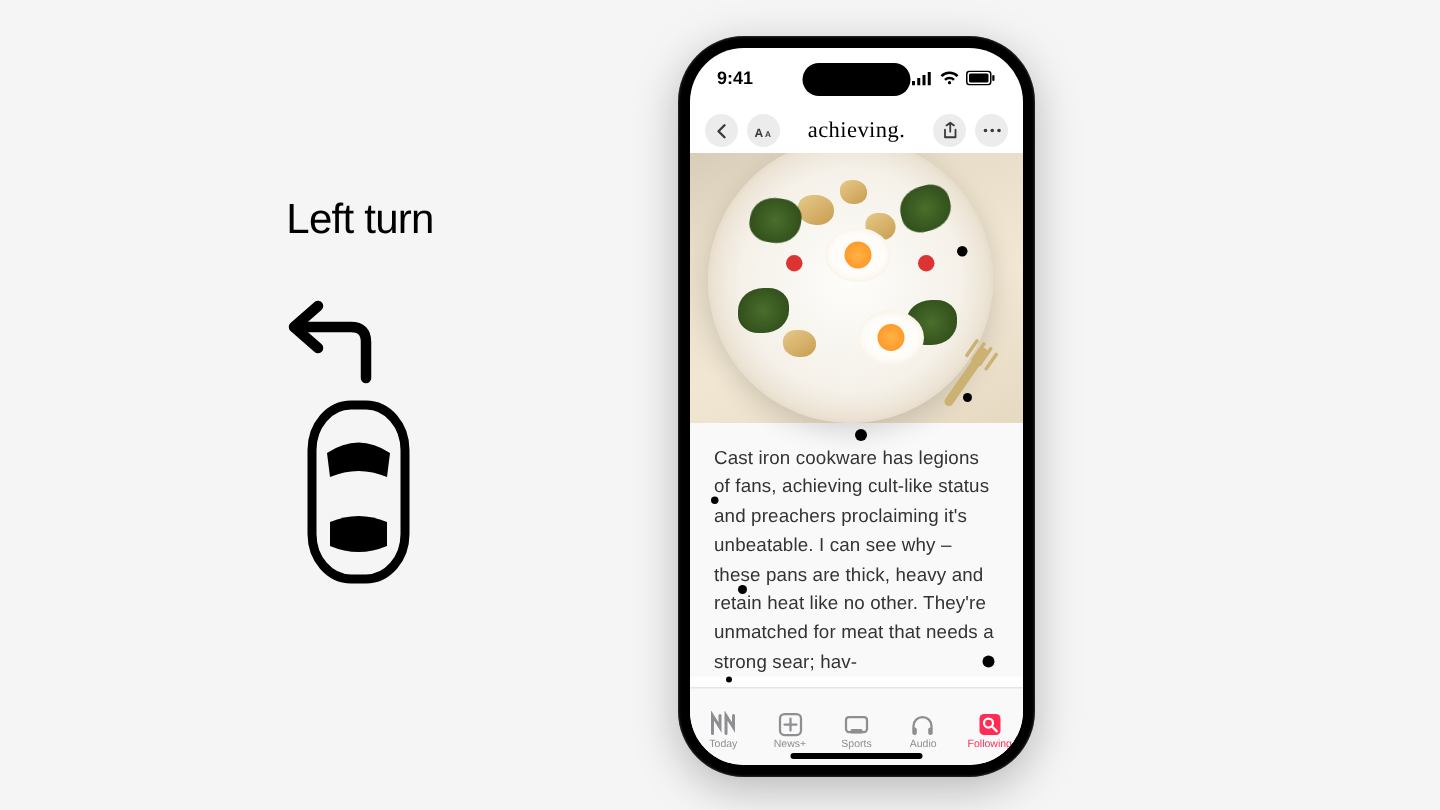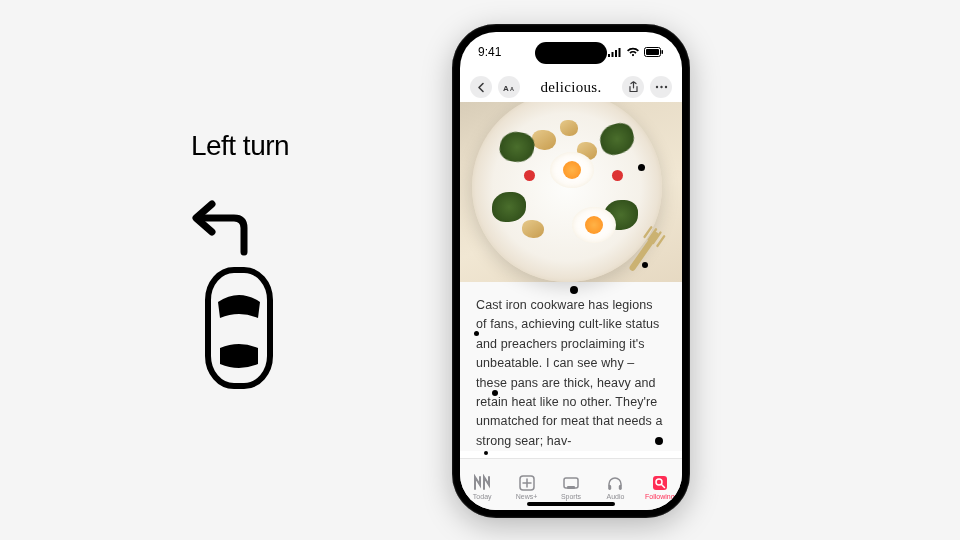--- a/index.html
+++ b/index.html
@@ -10,21 +10,21 @@
   .diagram { position:absolute; left:120px; top:130px; width:240px; }
   .diag-title { font-size:28px; font-weight:500; color:#000; margin-bottom:24px; text-align:center; letter-spacing:-0.5px; }
   .diag-svg { display:block; margin:0 auto; }
 
   
   .phone { position:absolute; left:452px; top:24px; width:238px; height:494px; border-radius:44px; background:#000; padding:8px; box-shadow:0 8px 30px rgba(0,0,0,.25), inset 0 0 2px #555; }
   .phone-screen { position:relative; width:222px; height:478px; border-radius:36px; background:#fff; overflow:hidden; }
   .island { position:absolute; top:10px; left:50%; transform:translateX(-50%); width:72px; height:22px; background:#000; border-radius:14px; z-index:50; }
 
   
-  .status { position:absolute; top:0; left:0; right:0; height:40px; display:flex; align-items:center; justify-content:space-between; padding:0 18px; z-index:40; font-size:12px; font-weight:400; }
+  .status { position:absolute; top:0; left:0; right:0; height:40px; display:flex; align-items:center; justify-content:space-between; padding:0 18px; z-index:40; font-size:12px; font-weight:700; }
   .status-right { display:flex; align-items:center; gap:4px; }
   .signal,.wifi,.batt { display:inline-block; }
   .signal svg, .wifi svg, .batt svg { display:block; }
 
   
   .navbar { position:absolute; top:40px; left:0; right:0; height:30px; display:flex; align-items:center; justify-content:space-between; padding:0 10px; z-index:30; }
   .nav-left,.nav-right { display:flex; align-items:center; gap:6px; }
   .nav-title { font-family:"Times New Roman",serif; font-size:15px; font-weight:400; letter-spacing:.3px; }
   .nav-btn { width:22px; height:22px; border-radius:11px; background:rgba(120,120,128,.14); display:flex; align-items:center; justify-content:center; }
   .nav-btn svg { display:block; }
@@ -125,21 +125,21 @@
                 <path d="M7 1.5L3 5.5l4 4" fill="none" stroke="#3a3a3c" stroke-width="1.6" stroke-linecap="round" stroke-linejoin="round"></path>
               </svg>
           </span>
           <span class="nav-btn">
             <svg width="13" height="11" viewBox="0 0 13 11">
                 <text x="0" y="9" font-size="8" font-weight="600" fill="#3a3a3c">A</text>
                 <text x="7" y="9" font-size="5.5" font-weight="600" fill="#3a3a3c">A</text>
               </svg>
           </span>
         </div>
-        <div class="nav-title">delicious.</div>
+        <div class="nav-title">achieving.</div>
         <div class="nav-right">
           <span class="nav-btn">
             <svg width="11" height="12" viewBox="0 0 11 12">
                 <path d="M5.5 0.8v6M3 2.6L5.5 0.8 8 2.6M2 5.5v5h7v-5" fill="none" stroke="#3a3a3c" stroke-width="1.2" stroke-linecap="round" stroke-linejoin="round"></path>
               </svg>
           </span>
           <span class="nav-btn">
             <svg width="13" height="4" viewBox="0 0 13 4">
                 <circle cx="2" cy="2" r="1.2" fill="#3a3a3c"></circle>
                 <circle cx="6.5" cy="2" r="1.2" fill="#3a3a3c"></circle>

